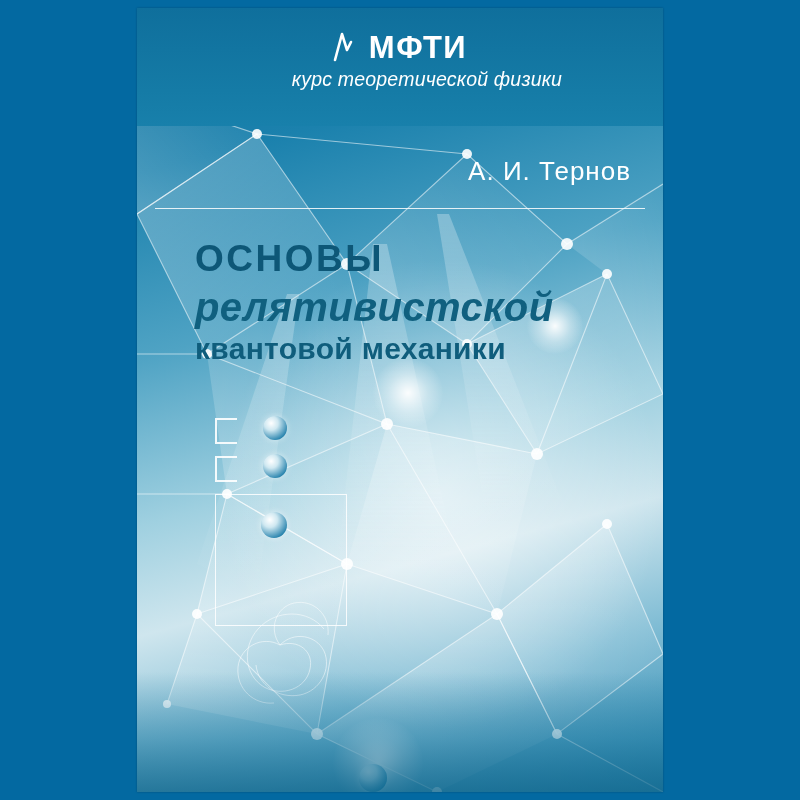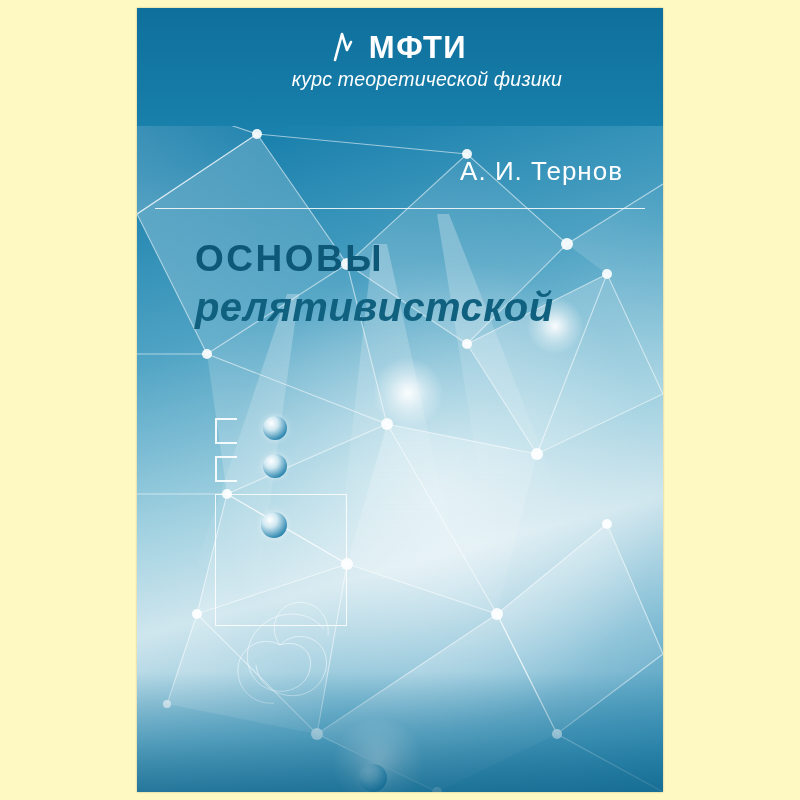--- a/index.html
+++ b/index.html
@@ -9,21 +9,21 @@
     width: 800px;
     height: 800px;
     overflow: hidden;
     font-family: "Liberation Sans", sans-serif;
   }
 
   .page {
     position: relative;
     width: 800px;
     height: 800px;
-    background: #fef9c3;
+    background: #0369a1;
   }
 
   
   .cover {
     position: absolute;
     left: 137px;
     top: 8px;
     width: 526px;
     height: 784px;
     overflow: hidden;
@@ -83,21 +83,21 @@
     margin-top: 4px;
     font-size: 19.5px;
     font-style: italic;
     letter-spacing: 0.2px;
     padding-left: 54px;
   }
 
   
   .author {
     position: absolute;
-    right: 40px;
+    right: 32px;
     top: 148px;
     color: #ffffff;
     font-size: 26px;
     letter-spacing: 1px;
     text-align: right;
   }
 
   
   .rule {
     position: absolute;
@@ -327,16 +327,17 @@
       </div>
     </div>
 
     <div class="author">А. И. Тернов</div>
 
     <div class="rule"></div>
 
     <div class="title-block">
       <div class="title-main">ОСНОВЫ</div>
       <div class="title-line2">релятивистской</div>
+      <div class="title-line3">квантовой механики</div>
     </div>
 
   </div>
 </div>
 
 </body></html>

